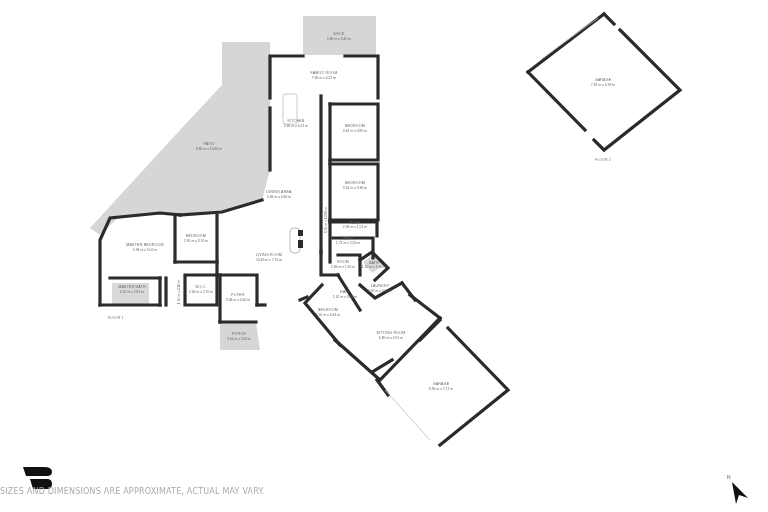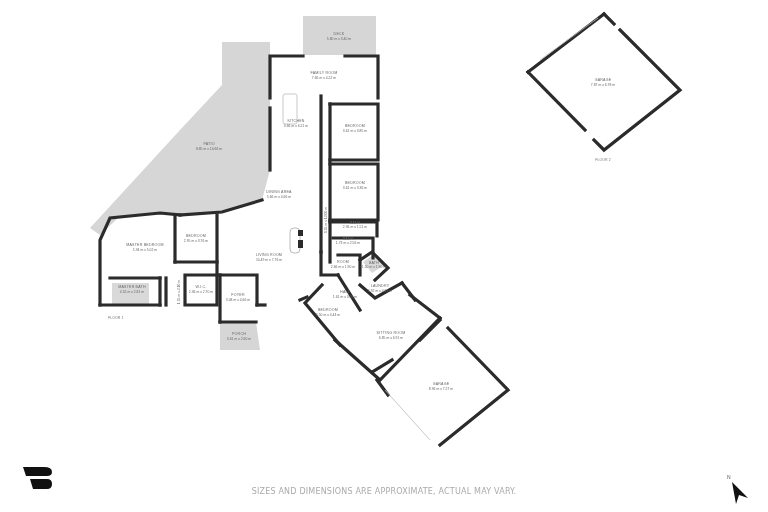--- a/index.html
+++ b/index.html
@@ -5,21 +5,21 @@
   html, body { margin: 0; padding: 0; background: #ffffff; }
   body { width: 768px; height: 512px; position: relative; overflow: hidden; font-family: "Liberation Sans", sans-serif; }
   #plan { position: absolute; left: 0; top: 0; width: 768px; height: 512px; }
   .lbl { font-family: "Liberation Sans", sans-serif; fill: #666; text-anchor: middle; }
   .lbl-name { font-size: 3.6px; letter-spacing: 0.2px; }
   .lbl-dim { font-size: 3.4px; }
   .wall { stroke: #2b2b2b; stroke-width: 3.2; fill: none; stroke-linecap: square; }
   .thin { stroke: #bbbbbb; stroke-width: 0.8; fill: none; }
   .outdoor { fill: #d6d6d6; }
   .floor-label { font-size: 3.6px; fill: #777; font-family: "Liberation Sans", sans-serif; }
-  #disclaimer { position: absolute; left: 0; width: 768px; top: 487px; text-align: center; font-size: 8px; color: #aaaaaa; letter-spacing: 0.2px; font-family: "DejaVu Sans", sans-serif; }
+  #disclaimer { position: absolute; left: 0; width: 768px; top: 487px; text-align: left; font-size: 8px; color: #aaaaaa; letter-spacing: 0.2px; font-family: "DejaVu Sans", sans-serif; }
   #logo { position: absolute; left: 22px; top: 466px; width: 32px; height: 24px; }
   #north { position: absolute; left: 726px; top: 474px; width: 26px; height: 30px; }
   #north-label { position: absolute; left: 727px; top: 474px; font-size: 5px; color: #555; }
 </style>
 </head>
 <body>
 
 <svg id="plan" viewBox="0 0 768 512" xmlns="http://www.w3.org/2000/svg">
 
   <polygon class="outdoor" points="303,16 376,16 376,55 303,55"></polygon>

